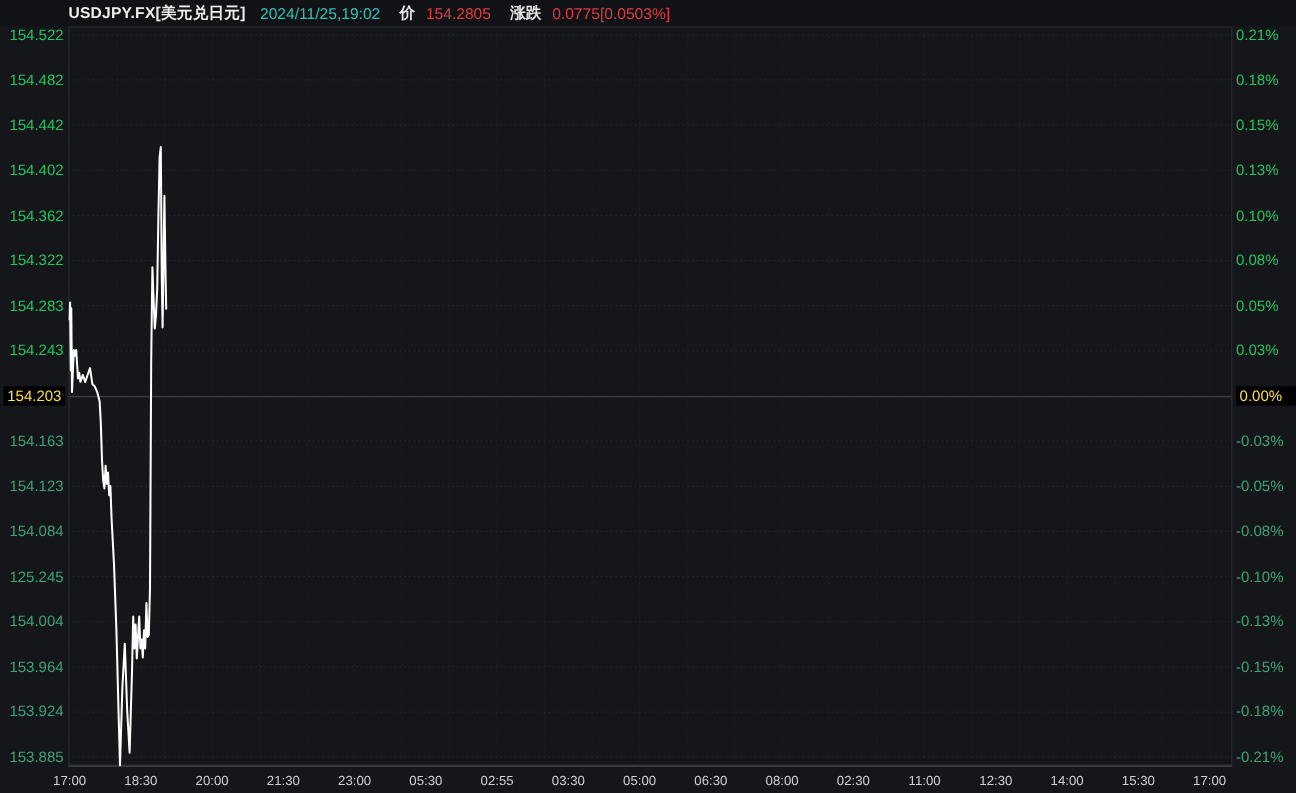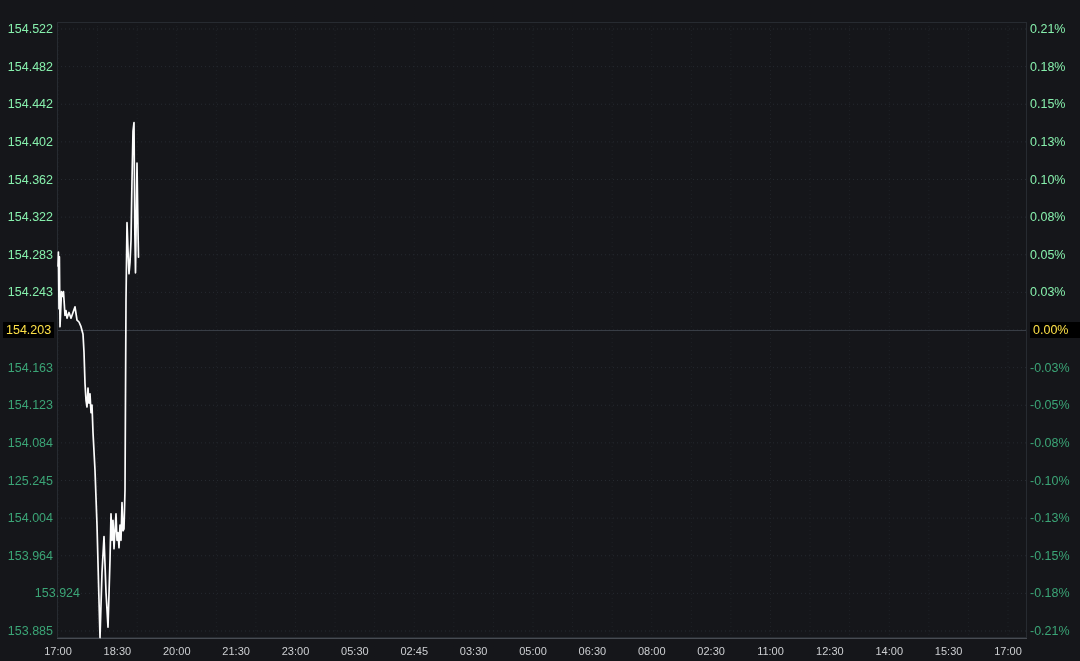--- a/index.html
+++ b/index.html
@@ -18,33 +18,41 @@
   .header .dt{color:#2fc2b6;margin-left:12px;}
   .header .lbl{color:#e3e4e6;margin-left:16px;font-weight:bold;}
   .header .red{color:#e03c40;margin-left:9px;}
   #chart-svg{position:absolute;left:0;top:0;}
   .axis-label{
     position:absolute;font-size:12.5px;line-height:14px;
     transform:translateY(-50%);pointer-events:none;
   }
   .axis-label.left{left:0;width:53px;text-align:right;}
   .axis-label.right{left:1030px;width:60px;text-align:left;}
-  .axis-label.up{color:#86efac;}
+  .axis-label.up{color:#22c55e;}
   .axis-label.down{color:#3ba476;}
   .axis-label.flat{color:#fde047;background:#000;padding:1px 3px;z-index:5;}
   .axis-label.left.flat{width:auto;right:auto;left:3px;}
   .time-label{
     position:absolute;top:651px;width:60px;margin-left:-30px;text-align:center;
     font-size:11px;color:#cdcfd2;transform:translateY(-50%);pointer-events:none;
   }
 </style>
 </head>
 <body>
 
 <div class="screen">
+  <div class="header">
+    <span class="sym">USDJPY.FX[美元兑日元]</span>
+    <span class="dt">2024/11/25,19:02</span>
+    <span class="lbl">价</span>
+    <span class="red">154.2805</span>
+    <span class="lbl">涨跌</span>
+    <span class="red">0.0775[0.0503%]</span>
+  </div>
 
   <svg id="chart-svg" width="1080" height="661">
       <line x1="58" y1="22" x2="58" y2="638" stroke="#1f2227" stroke-width="1" stroke-dasharray="1,3"></line>
       <line x1="97.58333333333334" y1="22" x2="97.58333333333334" y2="638" stroke="#1f2227" stroke-width="1" stroke-dasharray="1,3"></line>
       <line x1="137.16666666666669" y1="22" x2="137.16666666666669" y2="638" stroke="#1f2227" stroke-width="1" stroke-dasharray="1,3"></line>
       <line x1="176.75000000000003" y1="22" x2="176.75000000000003" y2="638" stroke="#1f2227" stroke-width="1" stroke-dasharray="1,3"></line>
       <line x1="216.33333333333337" y1="22" x2="216.33333333333337" y2="638" stroke="#1f2227" stroke-width="1" stroke-dasharray="1,3"></line>
       <line x1="255.9166666666667" y1="22" x2="255.9166666666667" y2="638" stroke="#1f2227" stroke-width="1" stroke-dasharray="1,3"></line>
       <line x1="295.50000000000006" y1="22" x2="295.50000000000006" y2="638" stroke="#1f2227" stroke-width="1" stroke-dasharray="1,3"></line>
       <line x1="335.08333333333337" y1="22" x2="335.08333333333337" y2="638" stroke="#1f2227" stroke-width="1" stroke-dasharray="1,3"></line>
@@ -97,21 +105,21 @@
       <div class="axis-label left up" style="top: 217.125px;">154.322</div>
       <div class="axis-label left up" style="top: 254.75px;">154.283</div>
       <div class="axis-label left up" style="top: 292.375px;">154.243</div>
       <div class="axis-label left flat" style="top: 330px;">154.203</div>
       <div class="axis-label left down" style="top: 367.625px;">154.163</div>
       <div class="axis-label left down" style="top: 405.25px;">154.123</div>
       <div class="axis-label left down" style="top: 442.875px;">154.084</div>
       <div class="axis-label left down" style="top: 480.5px;">125.245</div>
       <div class="axis-label left down" style="top: 518.125px;">154.004</div>
       <div class="axis-label left down" style="top: 555.75px;">153.964</div>
-      <div class="axis-label left down" style="top: 593.375px; padding-left: 27px;">153.924</div>
+      <div class="axis-label left down" style="top: 593.375px;">153.924</div>
       <div class="axis-label left down" style="top: 631px;">153.885</div>
     </div>
   <div id="right-axis">
       <div class="axis-label right up" style="top: 29px;">0.21%</div>
       <div class="axis-label right up" style="top: 66.625px;">0.18%</div>
       <div class="axis-label right up" style="top: 104.25px;">0.15%</div>
       <div class="axis-label right up" style="top: 141.875px;">0.13%</div>
       <div class="axis-label right up" style="top: 179.5px;">0.10%</div>
       <div class="axis-label right up" style="top: 217.125px;">0.08%</div>
       <div class="axis-label right up" style="top: 254.75px;">0.05%</div>
@@ -126,21 +134,21 @@
       <div class="axis-label right down" style="top: 593.375px;">-0.18%</div>
       <div class="axis-label right down" style="top: 631px;">-0.21%</div>
     </div>
   <div id="time-axis">
       <div class="time-label" style="left: 58px;">17:00</div>
       <div class="time-label" style="left: 117.375px;">18:30</div>
       <div class="time-label" style="left: 176.75px;">20:00</div>
       <div class="time-label" style="left: 236.125px;">21:30</div>
       <div class="time-label" style="left: 295.5px;">23:00</div>
       <div class="time-label" style="left: 354.875px;">05:30</div>
-      <div class="time-label" style="left: 414.25px;">02:45</div>
+      <div class="time-label" style="left: 414.25px;">02:55</div>
       <div class="time-label" style="left: 473.625px;">03:30</div>
       <div class="time-label" style="left: 533px;">05:00</div>
       <div class="time-label" style="left: 592.375px;">06:30</div>
       <div class="time-label" style="left: 651.75px;">08:00</div>
       <div class="time-label" style="left: 711.125px;">02:30</div>
       <div class="time-label" style="left: 770.5px;">11:00</div>
       <div class="time-label" style="left: 829.875px;">12:30</div>
       <div class="time-label" style="left: 889.25px;">14:00</div>
       <div class="time-label" style="left: 948.625px;">15:30</div>
       <div class="time-label" style="left: 1008px;">17:00</div>

